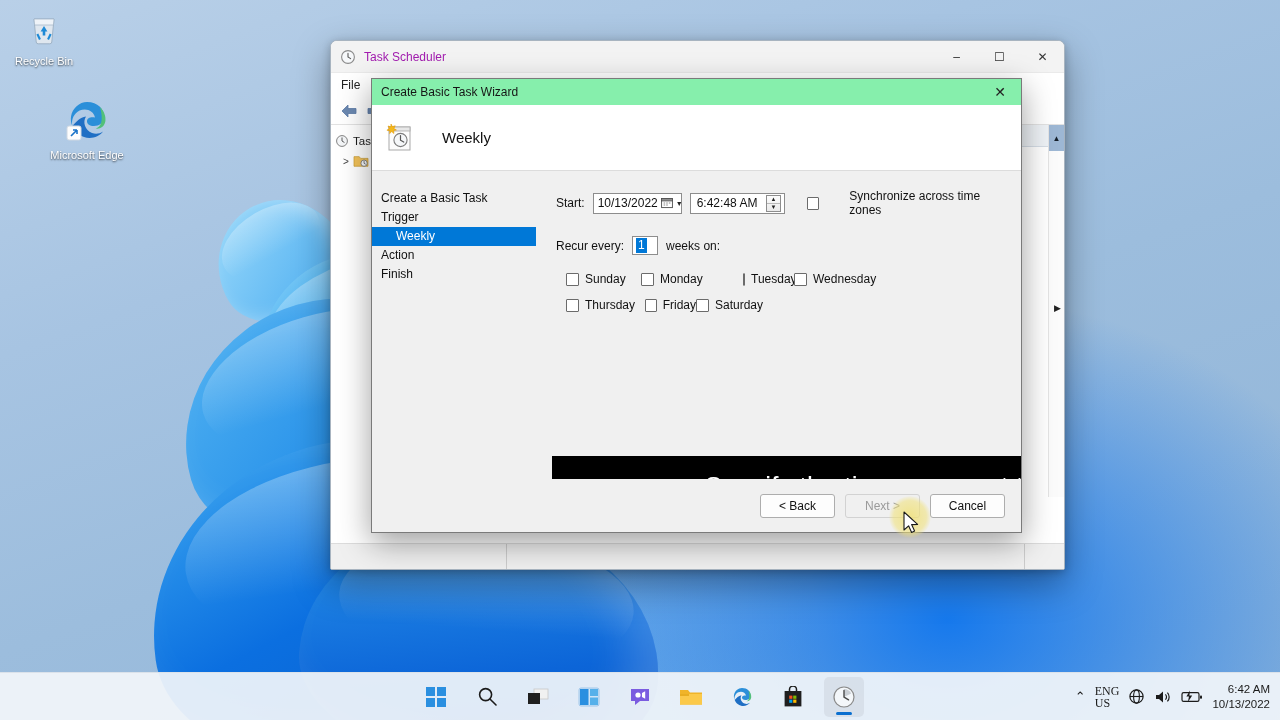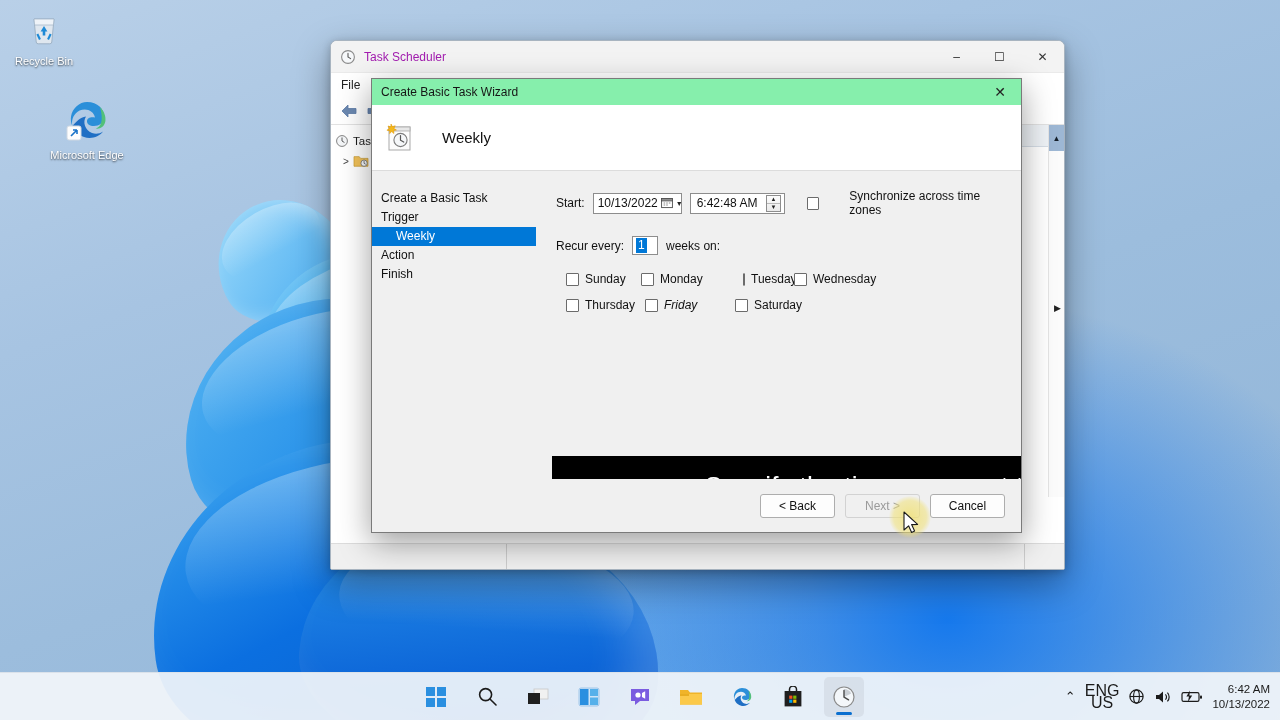--- a/index.html
+++ b/index.html
@@ -259,21 +259,21 @@
   }
   .tb-icon.active { background: rgba(0,0,0,0.055); }
   .tb-underline {
     position: absolute; bottom: 2px; left: 50%; transform: translateX(-50%);
     width: 16px; height: 3px; border-radius: 2px; background: #0a6fd0;
   }
   #tb-tray {
     margin-left: auto; display: flex; align-items: center;
     gap: 9px; padding-right: 10px; font-size: 10.5px; color: #1b1b1b;
   }
-  #tb-lang { text-align: center; line-height: 12px; font-size: 16px; }
+  #tb-lang { line-height: 12px; font-size: 12px; font-family: Liberation Serif, serif; }
   #tb-clock { text-align: right; line-height: 15px; font-size: 11.5px; }
 </style>
 </head>
 <body>
 
 <div id="wallpaper">
   <div class="petal" id="p5"></div>
   <div class="petal" id="p3"></div>
   <div class="petal" id="p1"></div>
   <div class="petal" id="p2"></div>
@@ -468,21 +468,21 @@
           <span class="cb"></span>
           <span class="lbl">Wednesday</span>
         </div>
       </div>
 
       <div class="row" style="margin-top:12px;padding-left:10px;">
         <div class="cbrow" style="width:79px;">
           <span class="cb"></span>
           <span class="lbl">Thursday</span>
         </div>
-        <div class="cbrow" style="width:90px;font-style:italic;">
+        <div class="cbrow" style="width:51px;">
           <span class="cb"></span>
           <span class="lbl">Friday</span>
         </div>
         <div class="cbrow">
           <span class="cb"></span>
           <span class="lbl">Saturday</span>
         </div>
       </div>
 
       <div id="caption">

